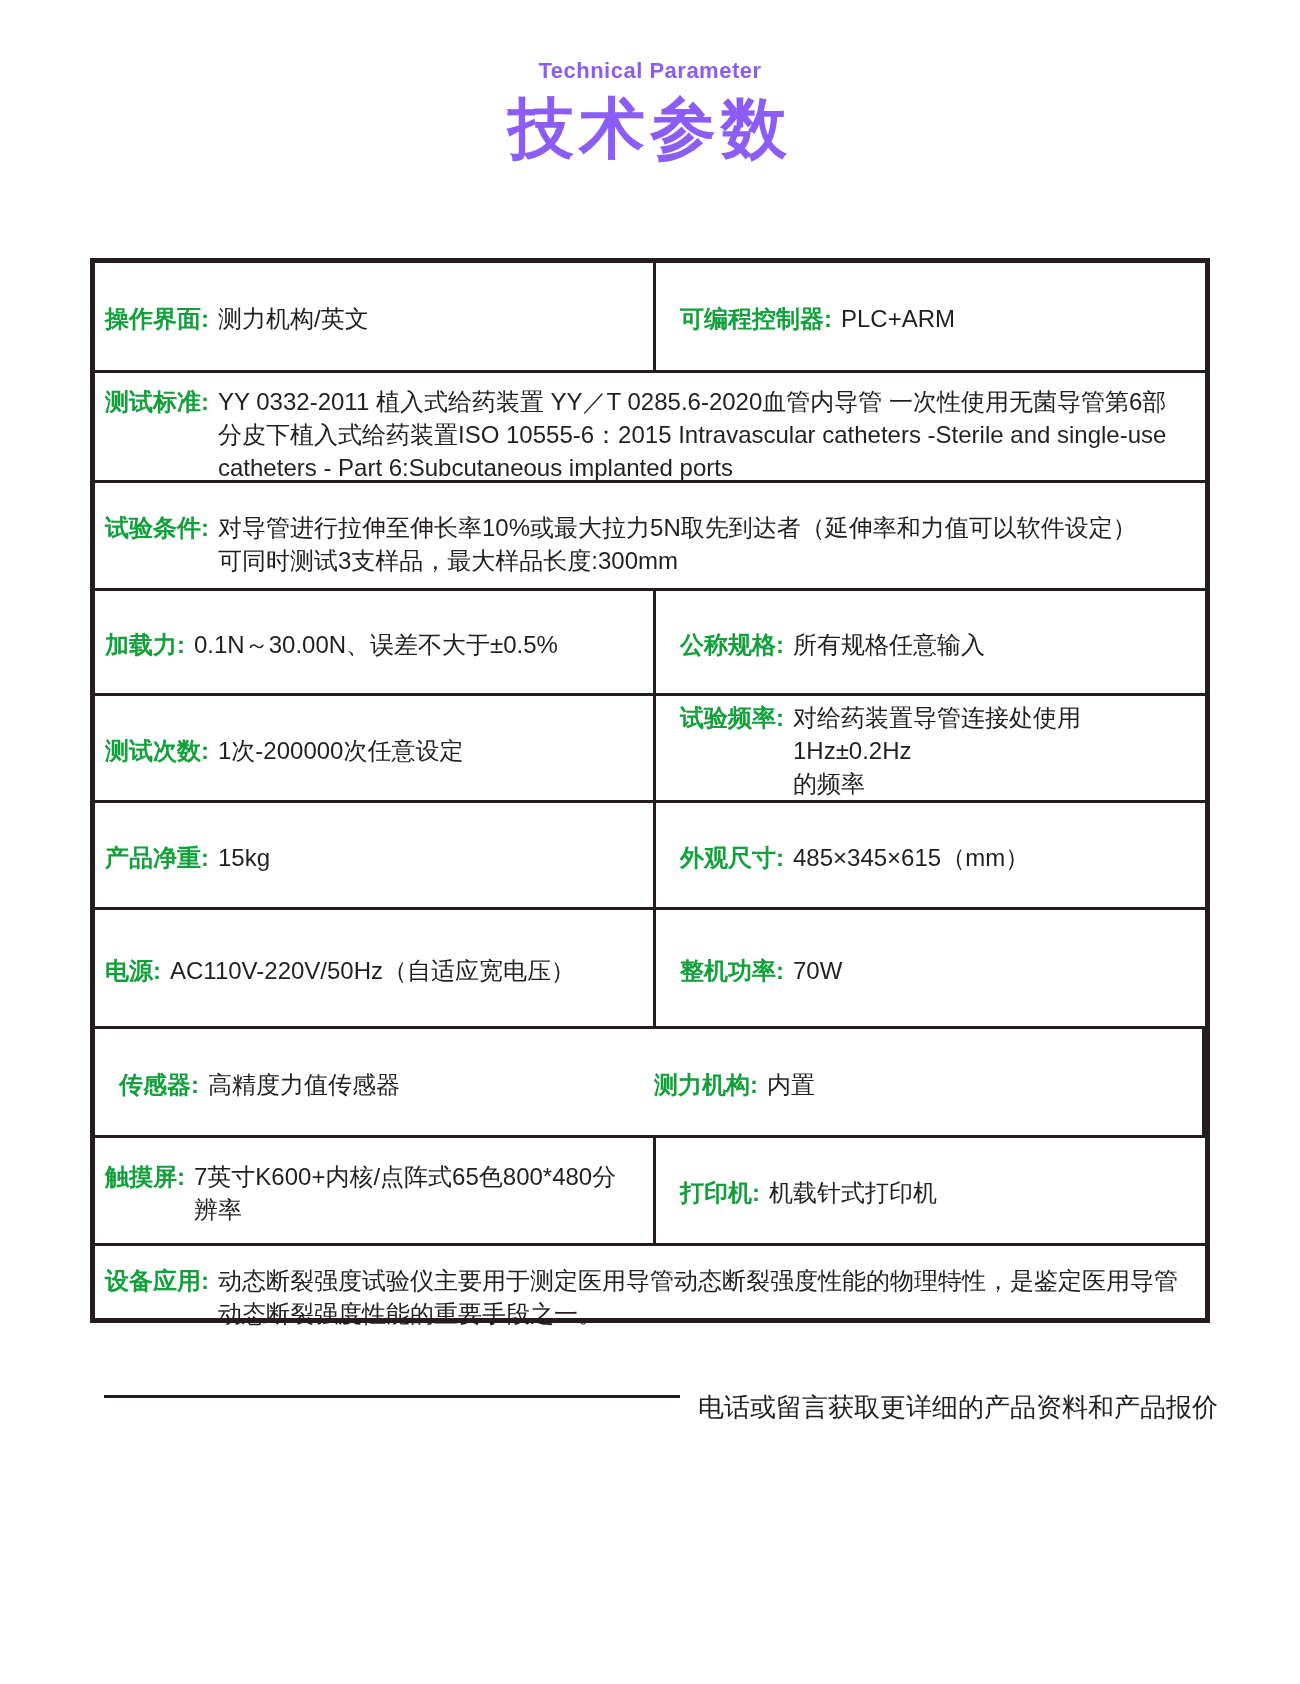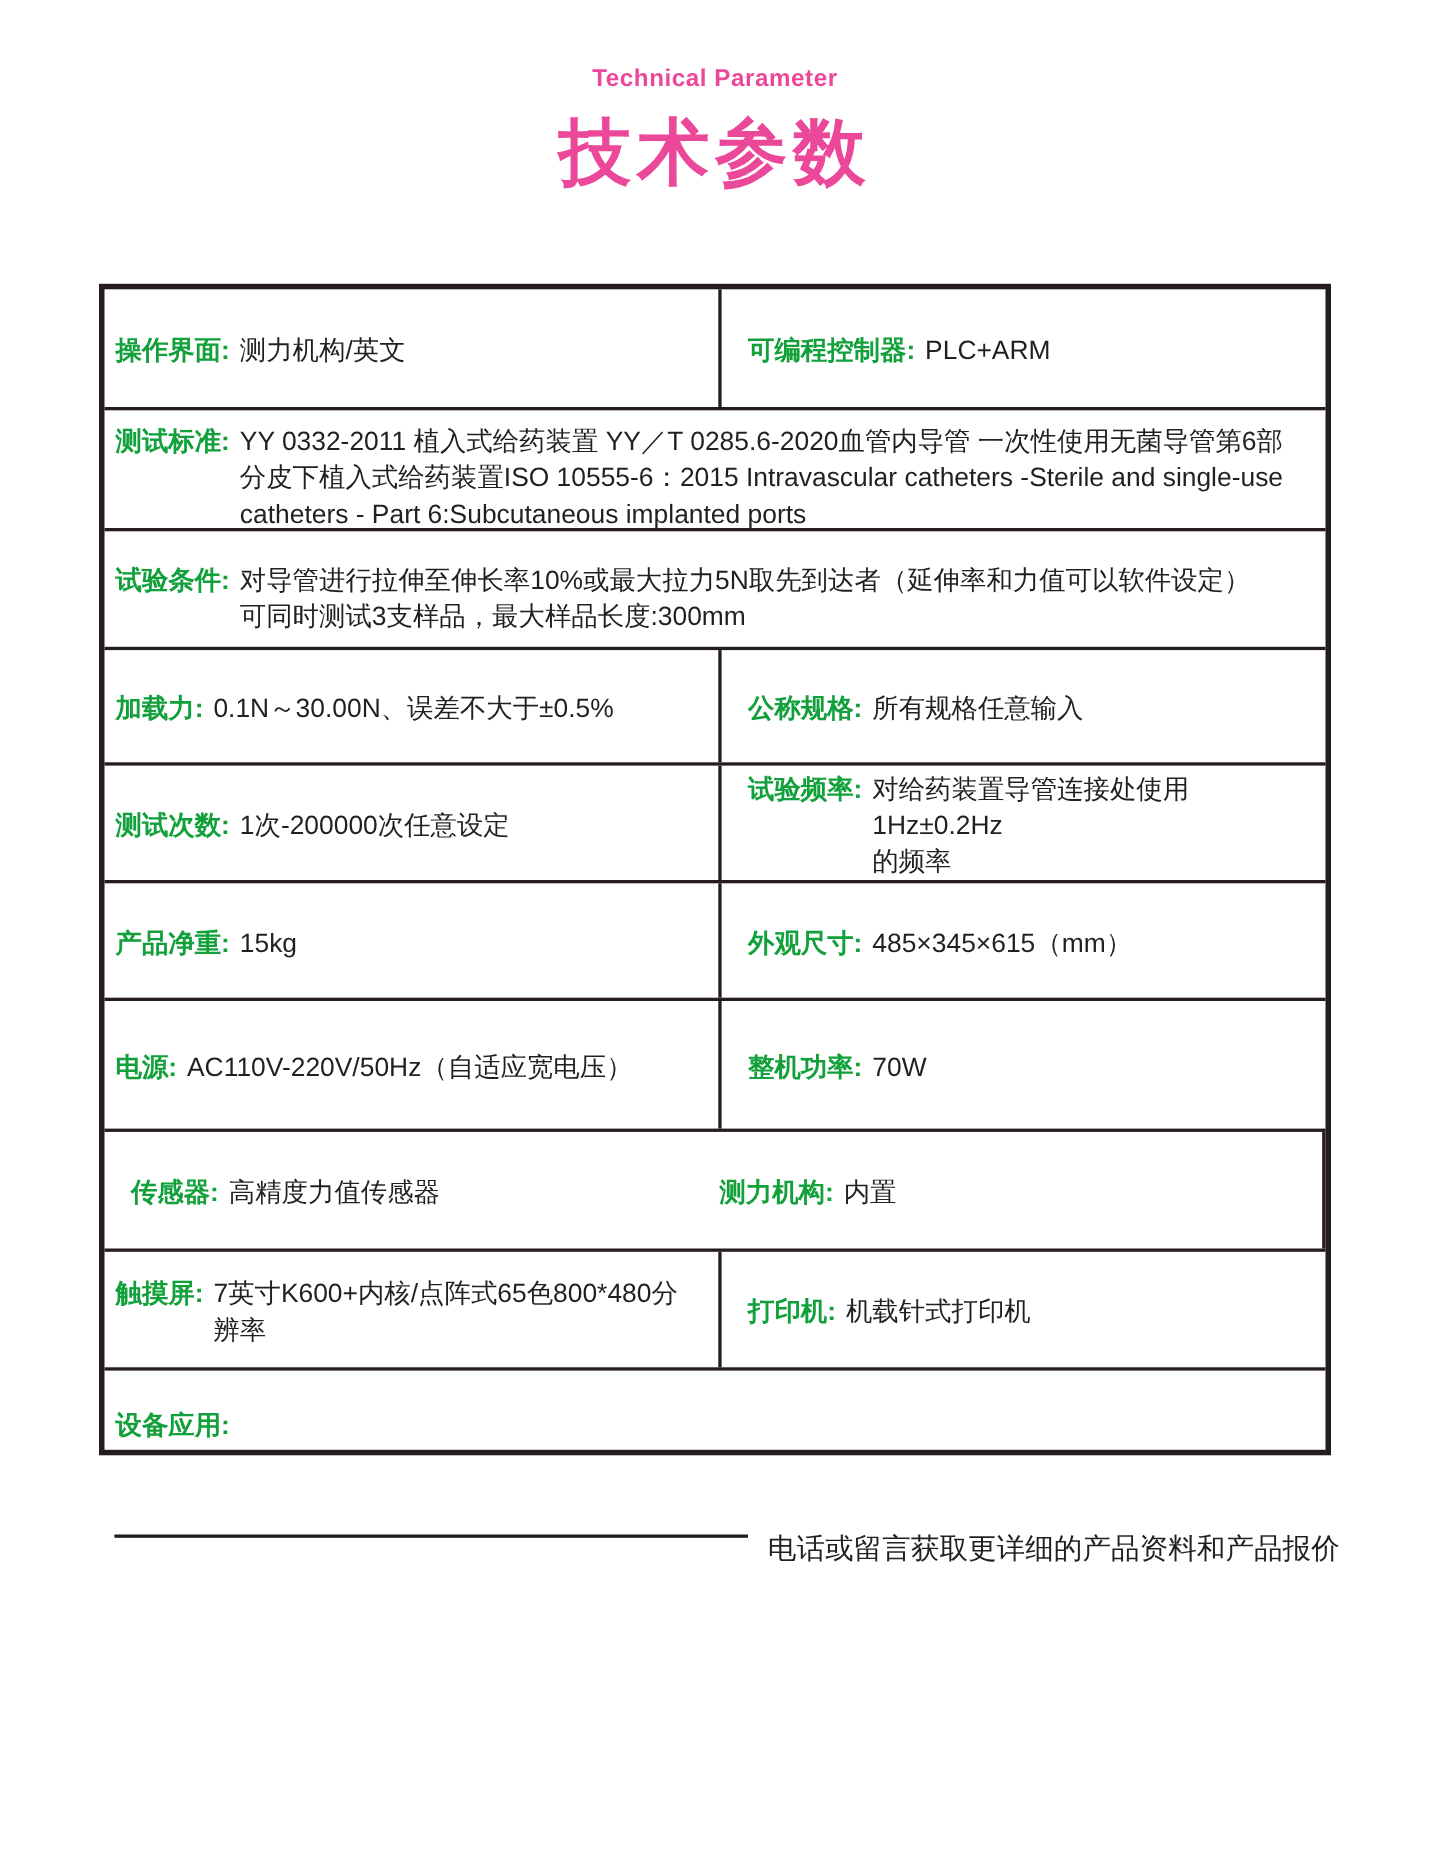--- a/index.html
+++ b/index.html
@@ -5,23 +5,23 @@
   * { margin:0; padding:0; box-sizing:border-box; }
   html,body { background:#ffffff; }
   body {
     width:1300px; height:1684px;
     font-family:"Liberation Sans","DejaVu Sans",sans-serif;
     color:#231f20;
   }
   .page { position:relative; width:1300px; height:1684px; background:#ffffff; overflow:hidden; }
 
   
-  .header { position:absolute; top:58px; left:0; width:100%; text-align:center; color:#ec4899; }
+  .header { position:absolute; top:58px; left:0; width:100%; text-align:center; color:#8b5cf6; }
   .header-en { font-size:22px; font-weight:700; letter-spacing:0.5px; }
-  .header-zh { font-size:66px; font-weight:900; letter-spacing:5px; margin-top:10px; }
+  .header-zh { font-size:66px; font-weight:900; letter-spacing:5px; }
 
   
   .spec-table {
     position:absolute; left:90px; top:258px; width:1120px; height:1065px;
     border:5px solid #251d1d; background:#ffffff;
   }
   .row { display:flex; width:100%; }
   .row + .row { border-top:3px solid #251d1d; }
   .cell { display:flex; align-items:center; overflow:hidden; }
   .cell-left  { width:561px; border-right:3px solid #251d1d; padding:4px 14px 0 10px; }
@@ -179,20 +179,21 @@
           <span class="label">打印机:</span>
           <span class="value">机载针式打印机</span>
         </div>
       </div>
     </div>
 
     <div class="row" style="height:88px">
       <div class="cell cell-full">
         <div class="pair">
           <span class="label">设备应用:</span>
+          <span class="value">动态断裂强度试验仪主要用于测定医用导管动态断裂强度性能的物理特性，是鉴定医用导管动态断裂强度性能的重要手段之一。</span>
         </div>
       </div>
     </div>
 
   </div>
 
   <div class="footer">
     <div class="footer-line"></div>
     <div class="footer-text">电话或留言获取更详细的产品资料和产品报价</div>
   </div>

